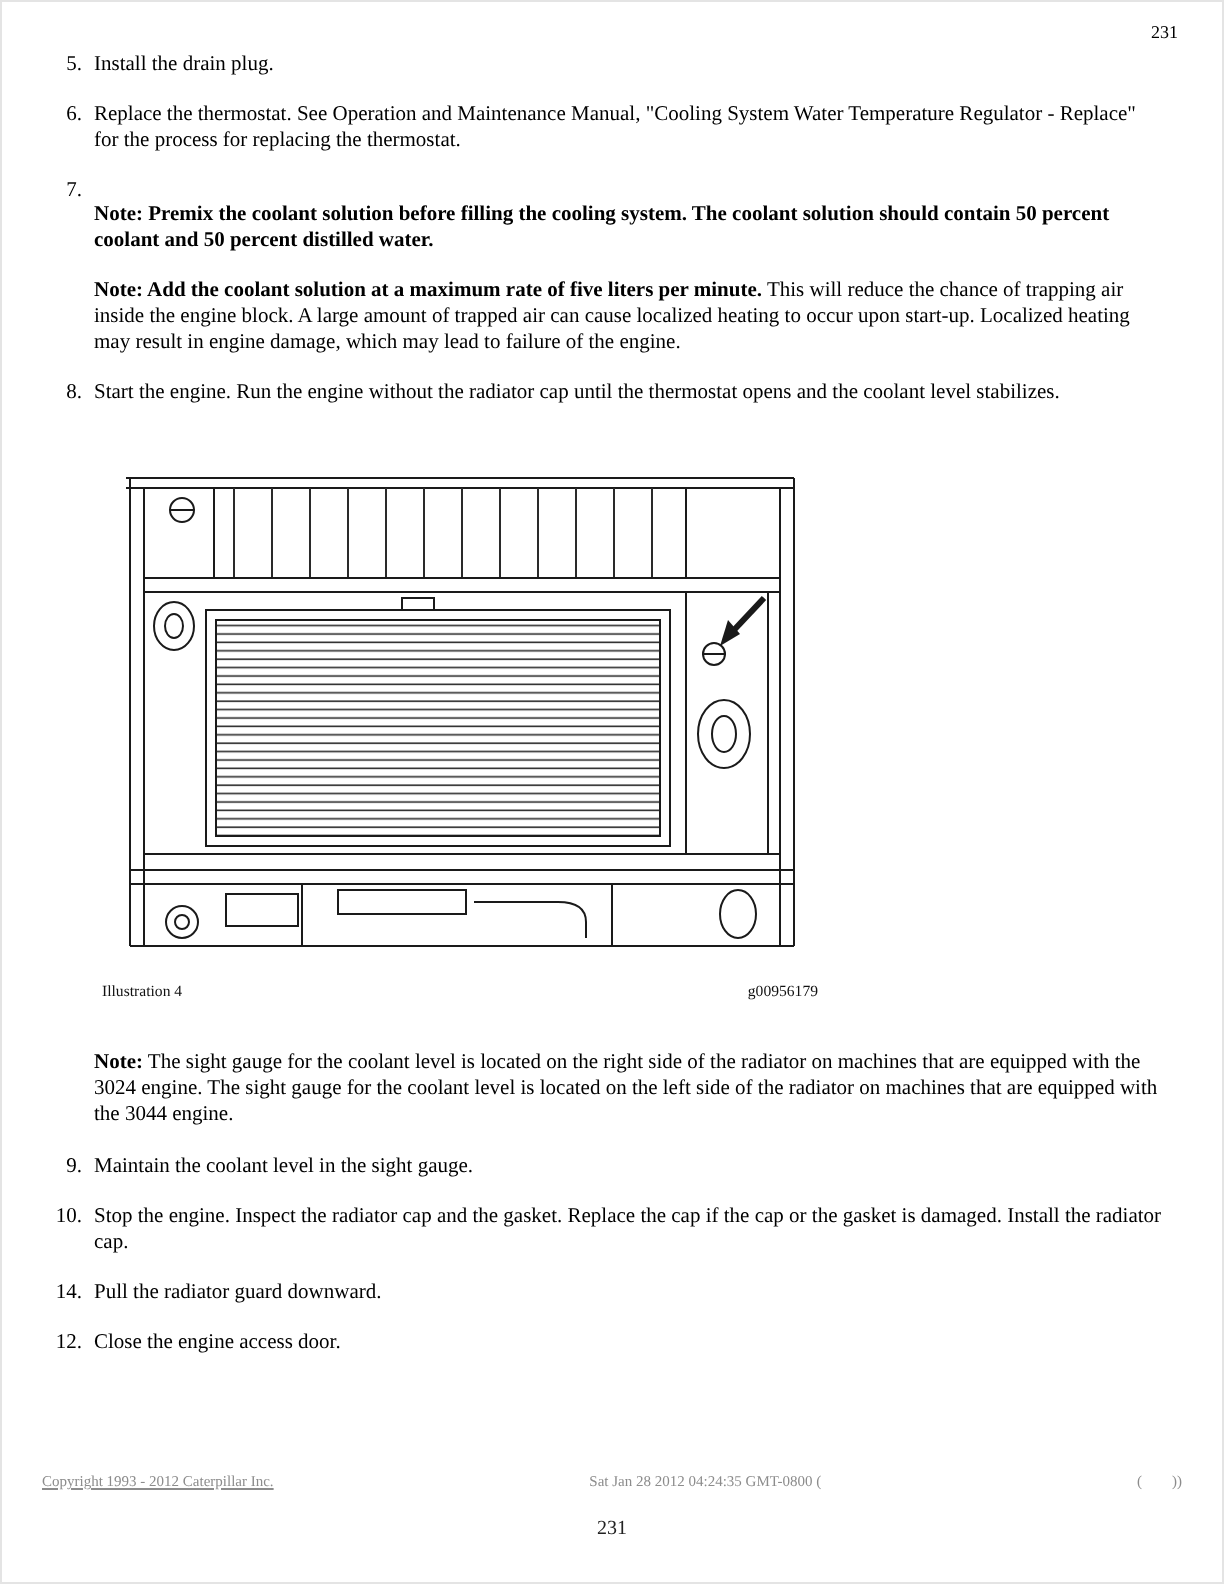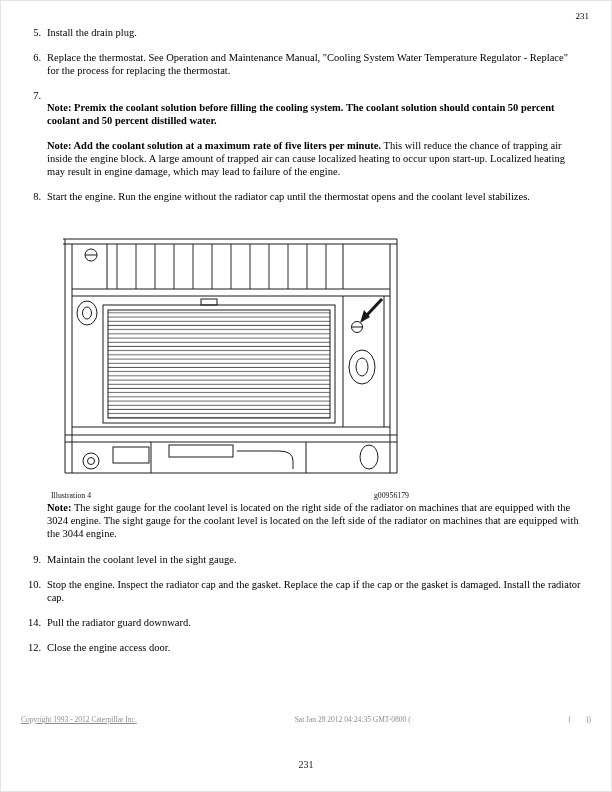--- a/index.html
+++ b/index.html
@@ -12,23 +12,23 @@
   .top-page-number { position:absolute; top:9px; right:22px; font-size:9px; }
   .content { padding:25px 30px 0 20px; }
   .step { display:flex; margin-bottom:12px; }
   .step-num { flex:0 0 20px; width:20px; text-align:right; margin-right:6px; }
   .step-body { flex:1; }
   .note { margin-top:12px; }
   .bold { font-weight:bold; }
   .illustration { margin:28px 0 0 30px; width:358px; }
   .illustration svg { display:block; }
   .caption-row { display:flex; justify-content:space-between; font-size:7.8px; line-height:10px; margin-top:6px; color:#111; }
-  .note-standalone { margin:0 0 13px 26px; }
+  .note-standalone { margin:24px 0 13px 26px; }
   .footer-row {
-    position:absolute; left:20px; right:20px; top:714px;
+    position:absolute; left:20px; right:20px; top:735px;
     display:flex; justify-content:space-between; align-items:baseline;
     font-size:7.5px; line-height:9px; color:#8c8c8c; white-space:pre;
   }
   .copyright { text-decoration:underline; cursor:pointer; }
   .bottom-page-number { position:absolute; top:757px; left:0; right:0; text-align:center; font-size:10px; color:#222; }
 </style>
 </head>
 <body>
 
 <div class="page">

